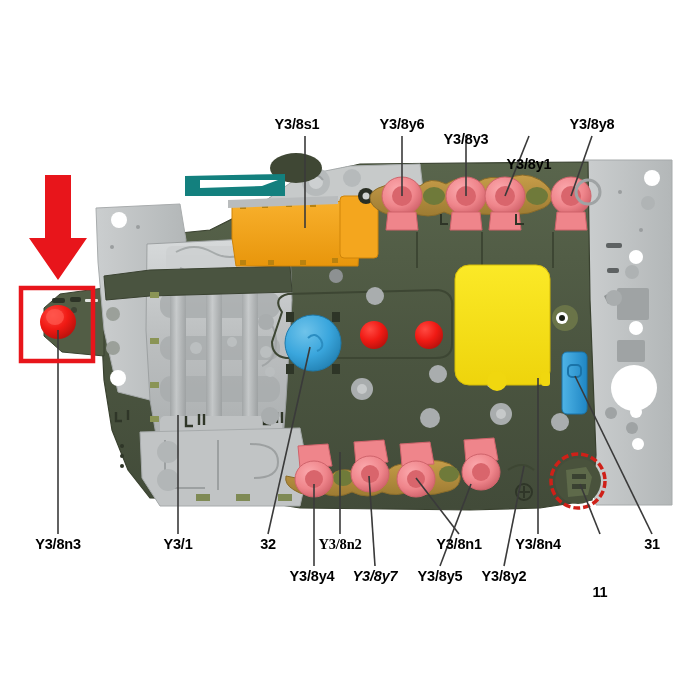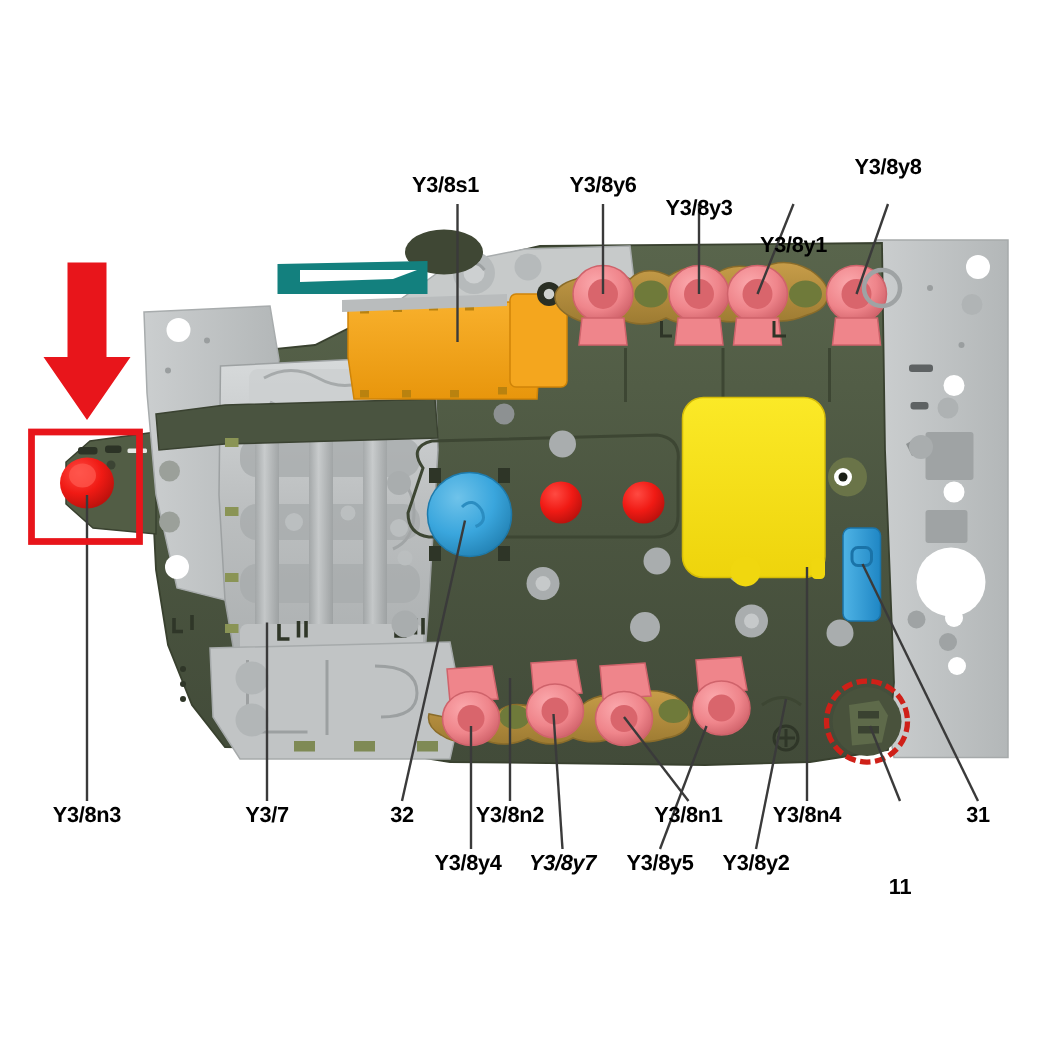--- a/index.html
+++ b/index.html
@@ -394,28 +394,28 @@
       <path d="M45 175 L71 175 L71 238 L87 238 L58 280 L29 238 L45 238 Z" fill="#e8151b"></path>
     </g>
     <rect x="21" y="288" width="72" height="73" fill="none" stroke="#e8151b" stroke-width="4.5"></rect>
   </svg>
 
   <div>
     <div class="lbl center" style="left:297px;top:117px;">Y3/8s1</div>
     <div class="lbl center" style="left:402px;top:117px;">Y3/8y6</div>
     <div class="lbl center" style="left:466px;top:132px;">Y3/8y3</div>
     <div class="lbl center" style="left:529px;top:117px;margin-top:40px;">Y3/8y1</div>
-    <div class="lbl center" style="left:592px;top:105px;">Y3/8y8</div>
+    <div class="lbl center" style="left:592px;top:117px;">Y3/8y8</div>
   </div>
 
   <div>
     <div class="lbl center" style="left:58px;top:537px;">Y3/8n3</div>
-    <div class="lbl center" style="left:178px;top:537px;">Y3/7</div>
+    <div class="lbl center" style="left:178px;top:537px;">Y3/1</div>
     <div class="lbl center" style="left:268px;top:537px;">32</div>
-    <div class="lbl center" style="left:340px;top:537px;">Y3/8n2</div>
+    <div class="lbl center" style="left:340px;top:537px;font-family:Liberation Serif, serif;">Y3/8n2</div>
     <div class="lbl center" style="left:459px;top:537px;">Y3/8n1</div>
     <div class="lbl center" style="left:538px;top:537px;">Y3/8n4</div>
     <div class="lbl center" style="left:600px;top:537px;margin-top:48px;">11</div>
     <div class="lbl center" style="left:652px;top:537px;">31</div>
   </div>
 
   <div>
     <div class="lbl center" style="left:312px;top:569px;">Y3/8y4</div>
     <div class="lbl center" style="left:375px;top:569px;font-style:italic;">Y3/8y7</div>
     <div class="lbl center" style="left:440px;top:569px;">Y3/8y5</div>

